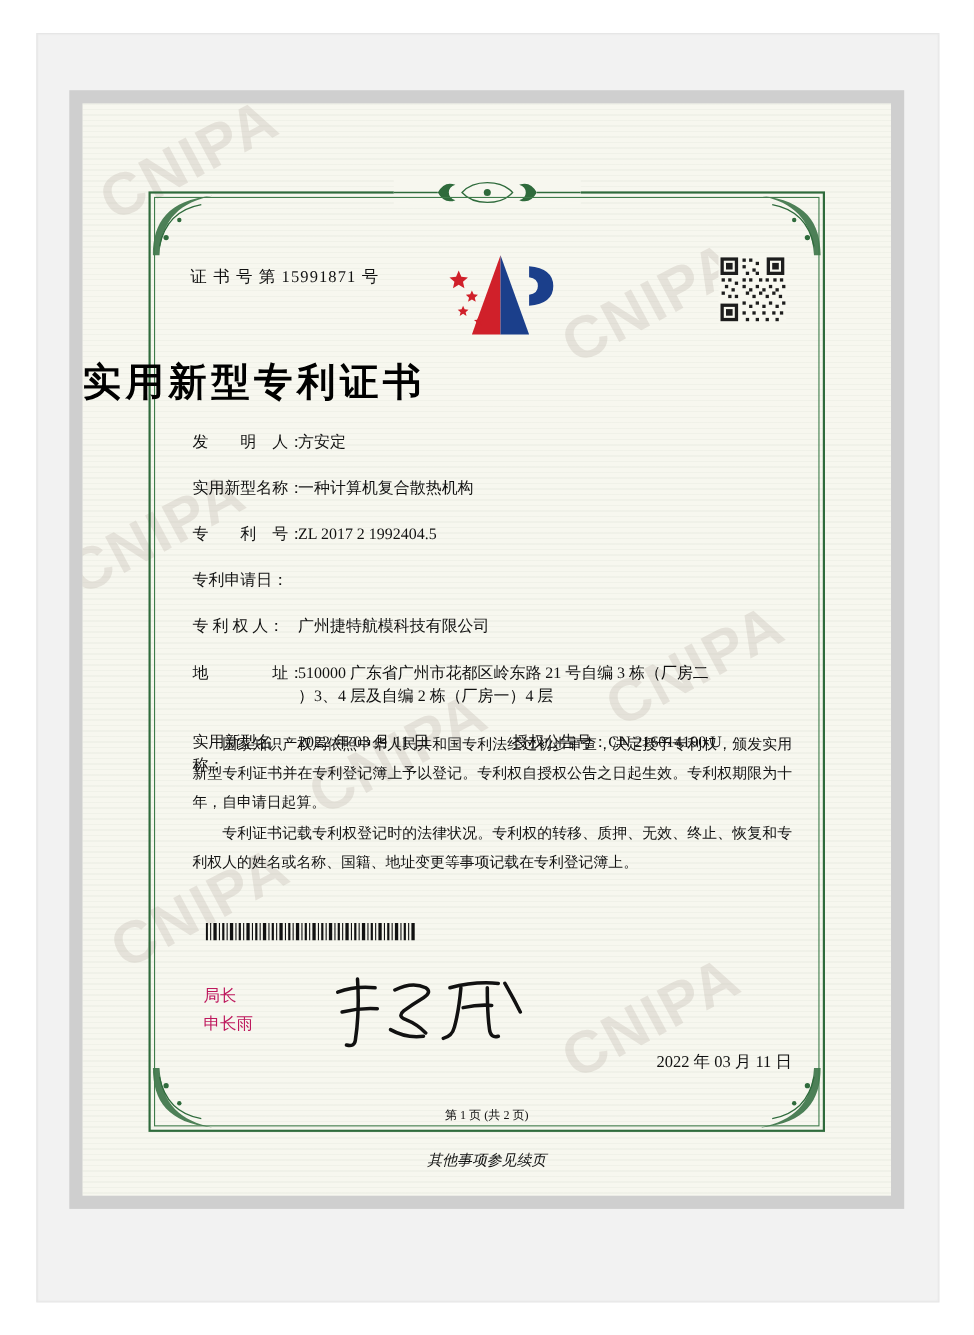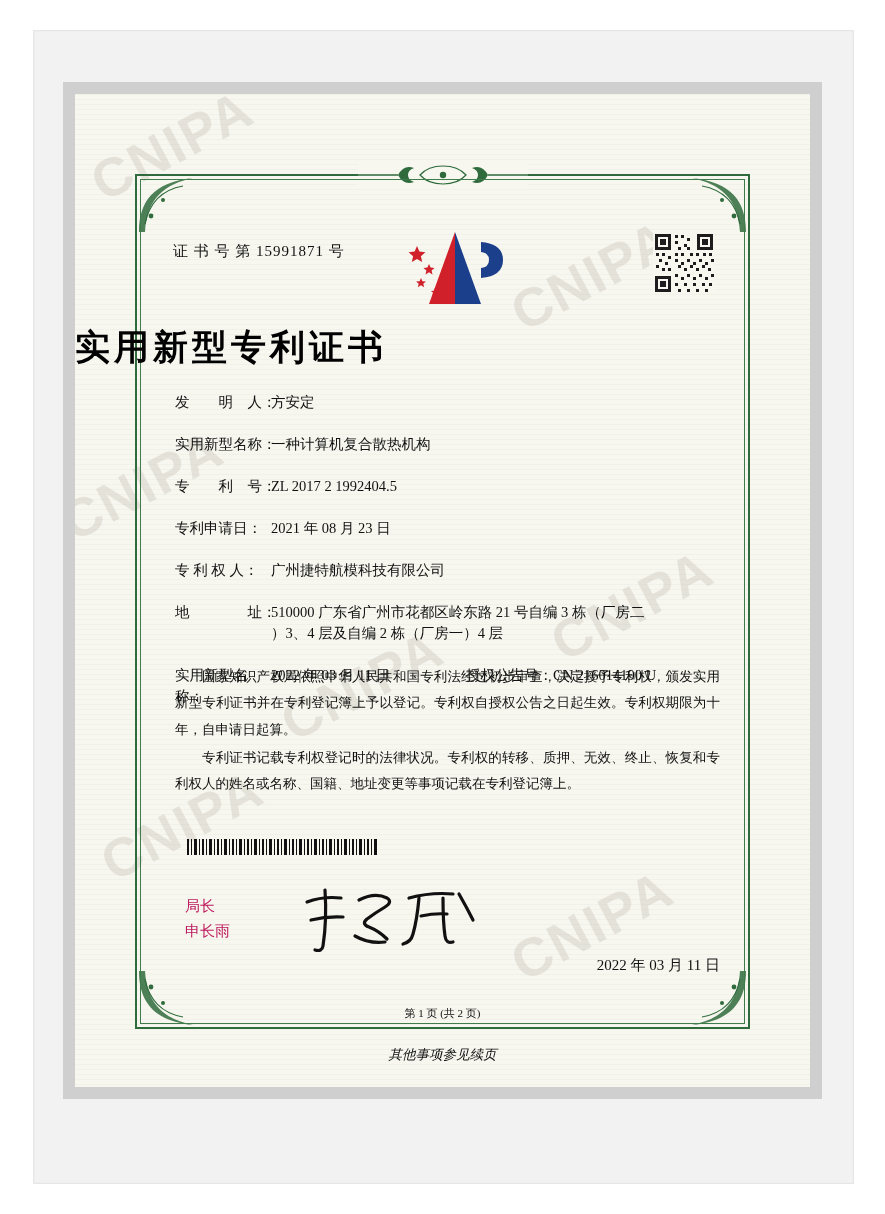--- a/index.html
+++ b/index.html
@@ -419,21 +419,20 @@
         <div class="field-row">
           <div class="field-label">实用新型名称：</div>
           <div class="field-value">一种计算机复合散热机构</div>
         </div>
         <div class="field-row">
           <div class="field-label">专　　利　号：</div>
           <div class="field-value">ZL 2017 2 1992404.5</div>
         </div>
         <div class="field-row">
           <div class="field-label">专利申请日：</div>
-          <div class="field-value">2021 年 08 月 23 日</div>
         </div>
         <div class="field-row">
           <div class="field-label">专 利 权 人：</div>
           <div class="field-value">广州捷特航模科技有限公司</div>
         </div>
         <div class="field-row indent-wrap">
           <div class="field-label">地　　　　址：</div>
           <div class="field-value">
             <span class="sub-line">510000  广东省广州市花都区岭东路 21 号自编 3 栋（厂房二</span>
             <span class="sub-line">）3、4 层及自编 2 栋（厂房一）4 层</span>

